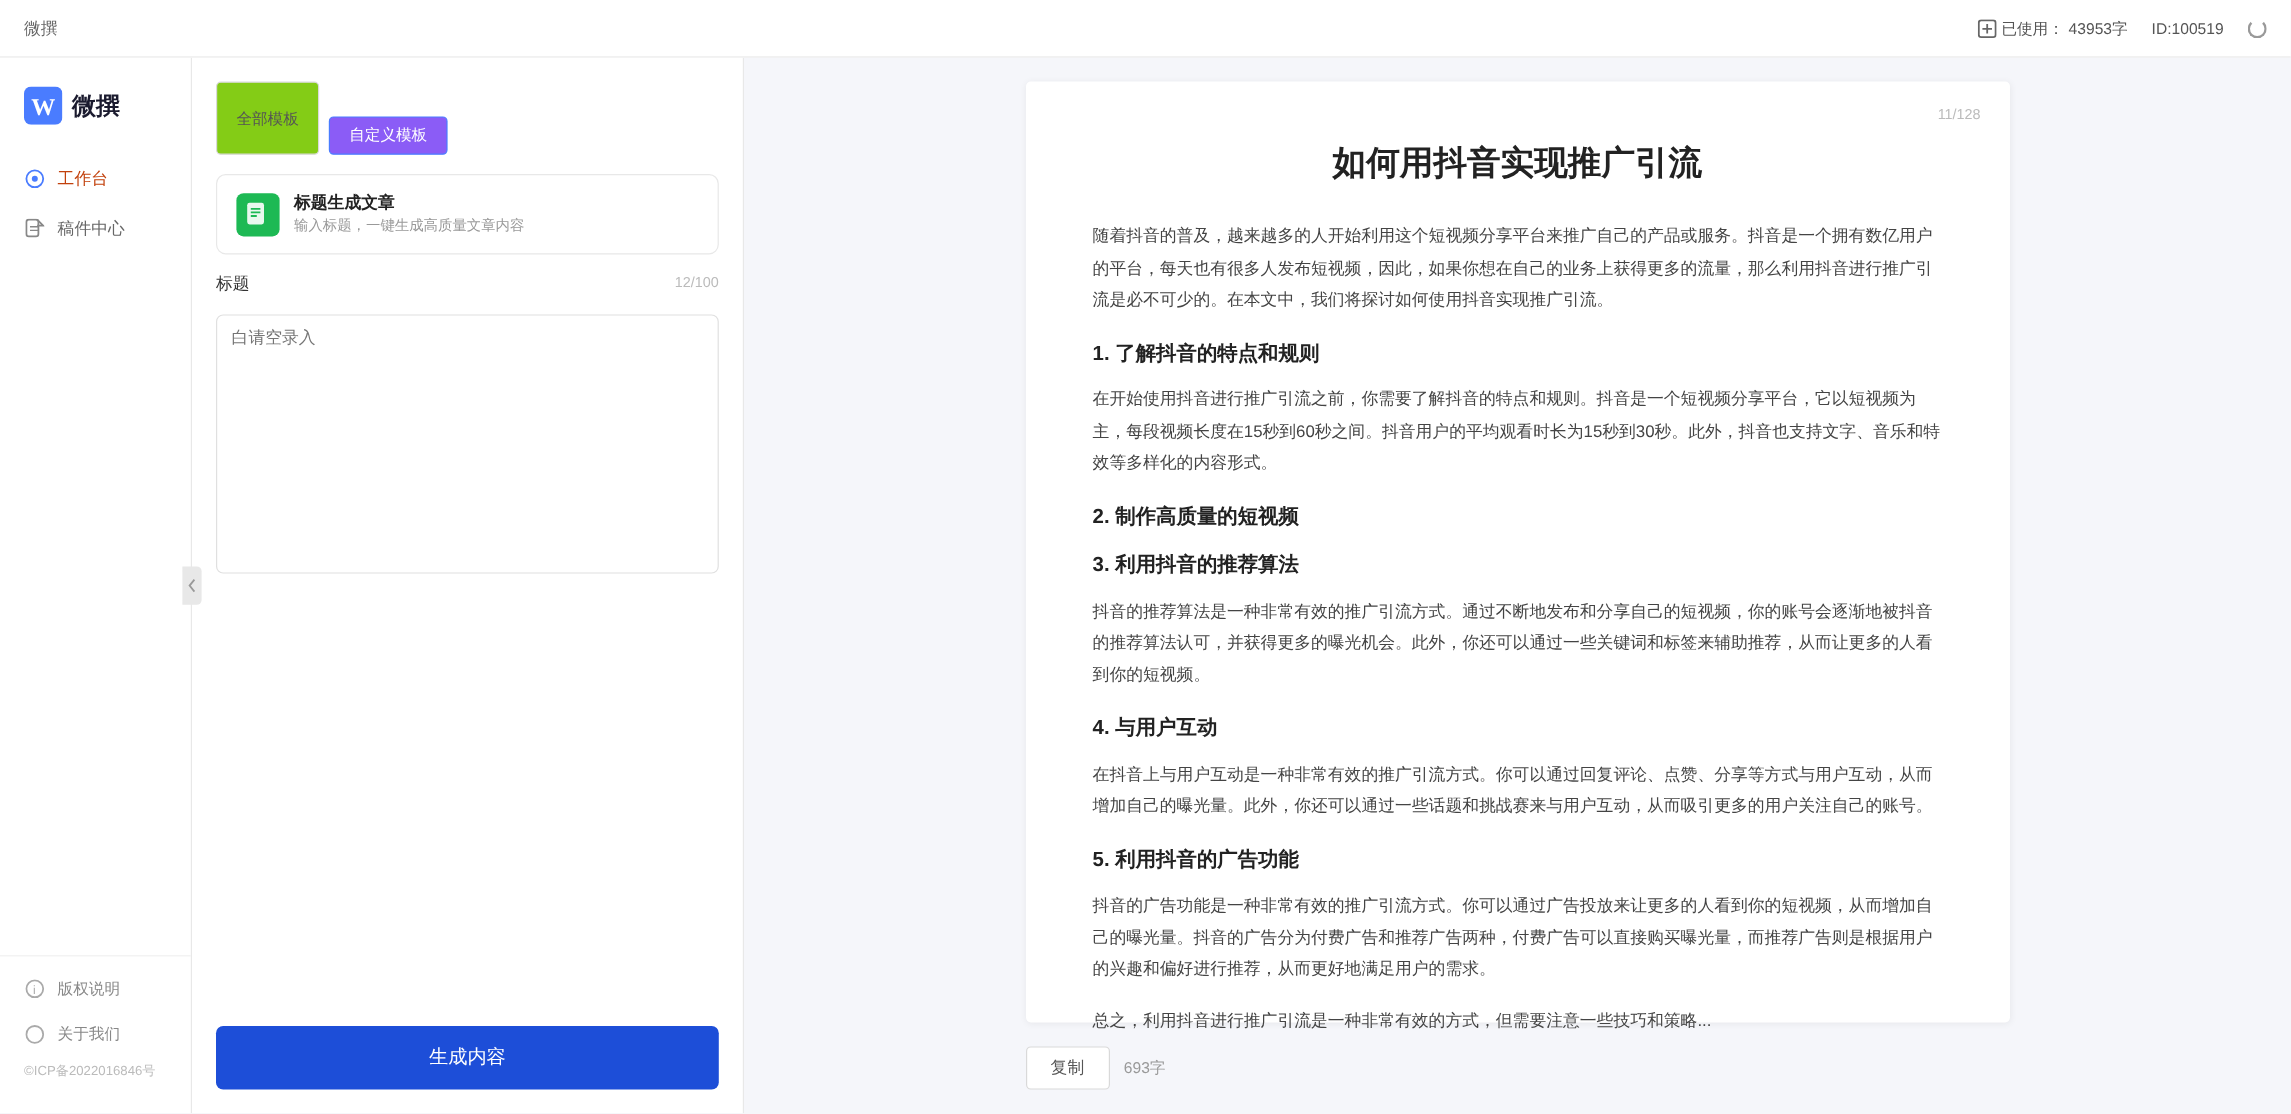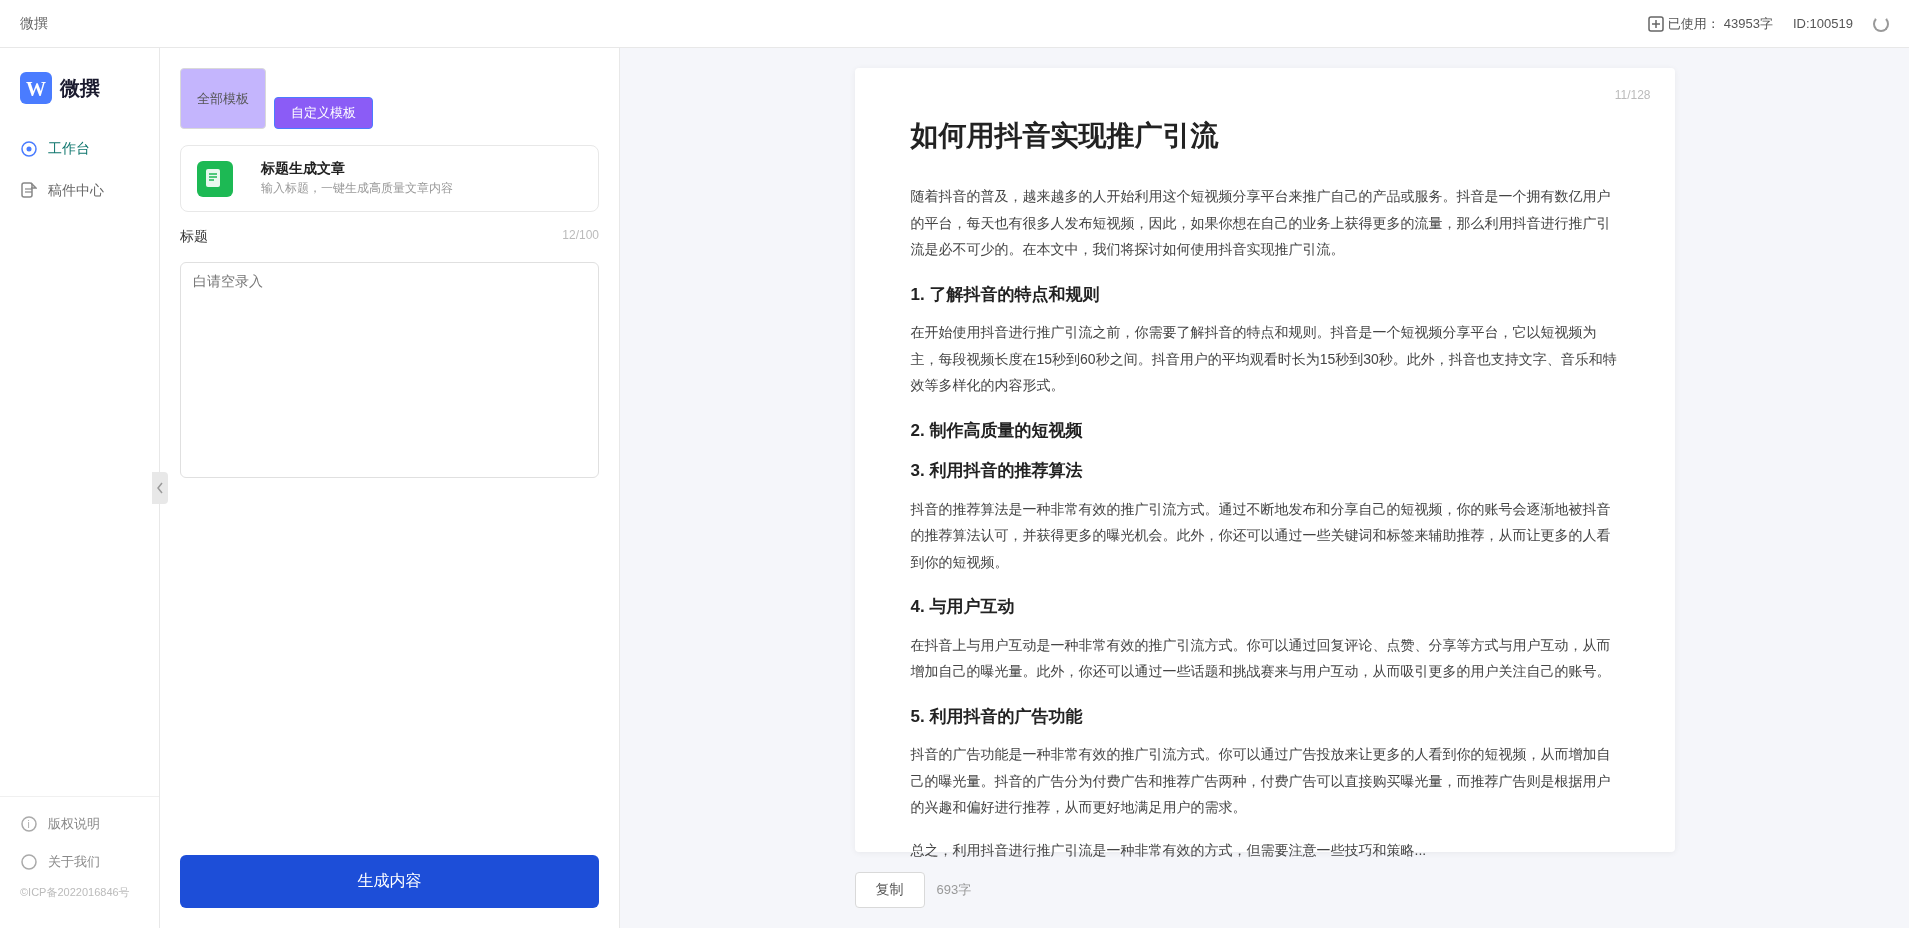--- a/index.html
+++ b/index.html
@@ -15,48 +15,48 @@
     
     .main-layout { display: flex; flex: 1; overflow: hidden; }
 
     
     .sidebar { width: 160px; background: #fff; border-right: 1px solid #e8e8e8; display: flex; flex-direction: column; padding: 16px 0; flex-shrink: 0; }
     .sidebar-logo { display: flex; align-items: center; gap: 8px; padding: 8px 20px 24px; }
     .sidebar-logo-w { width: 32px; height: 32px; }
     .sidebar-logo-text { font-size: 20px; font-weight: bold; color: #1a1a2e; }
     .sidebar-nav { flex: 1; }
     .sidebar-item { display: flex; align-items: center; gap: 10px; padding: 12px 20px; cursor: pointer; color: #666; font-size: 14px; }
-    .sidebar-item.active { color: #0f766e; }
+    .sidebar-item.active { color: #c2410c; }
     .sidebar-icon { width: 18px; height: 18px; display: flex; align-items: center; justify-content: center; }
     .sidebar-bottom { padding: 8px 0; border-top: 1px solid #f0f0f0; }
     .sidebar-bottom-item { display: flex; align-items: center; gap: 10px; padding: 10px 20px; cursor: pointer; color: #888; font-size: 13px; }
     .icp { font-size: 11px; color: #bbb; padding: 4px 20px; }
     .collapse-btn { position: absolute; left: 152px; top: 50%; transform: translateY(-50%); width: 16px; height: 32px; background: #e8e8e8; border-radius: 0 4px 4px 0; display: flex; align-items: center; justify-content: center; cursor: pointer; z-index: 10; }
 
     
     .left-panel { width: 460px; background: #fff; border-right: 1px solid #e8e8e8; padding: 20px; flex-shrink: 0; display: flex; flex-direction: column; gap: 16px; overflow-y: auto; }
     .tab-row { display: flex; gap: 8px; }
-    .tab-btn { padding: 6px 16px; border-radius: 4px; border: 1px solid #d9d9d9; background: #c4b5fd; cursor: pointer; font-size: 13px; color: #555; }
+    .tab-btn { padding: 6px 16px; border-radius: 4px; border: 1px solid #d9d9d9; background: #84cc16; cursor: pointer; font-size: 13px; color: #555; }
     .tab-btn.active { background: #8b5cf6; color: #fff; border-color: #4a7cff; margin-top: 29px; }
-    .template-card { border: 1px solid #e8e8e8; border-radius: 8px; padding: 14px 16px; display: flex; align-items: center; gap: 28px; cursor: pointer; }
+    .template-card { border: 1px solid #e8e8e8; border-radius: 8px; padding: 14px 16px; display: flex; align-items: center; gap: 12px; cursor: pointer; }
     .template-icon { width: 36px; height: 36px; background: #1db954; border-radius: 6px; display: flex; align-items: center; justify-content: center; color: white; font-size: 18px; flex-shrink: 0; }
     .template-info .template-name { font-size: 14px; font-weight: 600; color: #222; }
     .template-info .template-desc { font-size: 12px; color: #999; margin-top: 2px; }
 
     .field-label { font-size: 14px; color: #333; display: flex; justify-content: space-between; }
     .char-count { font-size: 12px; color: #bbb; }
     .field-input { border: 1px solid #e0e0e0; border-radius: 6px; padding: 10px 12px; font-size: 14px; color: #333; width: 100%; resize: none; outline: none; }
     .field-textarea { border: 1px solid #e0e0e0; border-radius: 6px; padding: 10px 12px; font-size: 14px; color: #ccc; width: 100%; height: 216px; resize: none; outline: none; }
     .generate-btn { background: #1d4ed8; color: white; border: none; border-radius: 6px; padding: 16px; font-size: 16px; cursor: pointer; width: 100%; margin-top: auto; }
 
     
     .right-panel { flex: 1; background: #f5f6fa; padding: 20px 0; overflow-y: auto; display: flex; flex-direction: column; align-items: center; }
     .article-container { background: #fff; width: 820px; min-height: 760px; border-radius: 4px; padding: 48px 56px; box-shadow: 0 1px 6px rgba(0,0,0,0.06); position: relative; }
     .article-pagination { position: absolute; top: 20px; right: 24px; font-size: 12px; color: #bbb; }
-    .article-title { font-size: 28px; font-weight: bold; color: #222; text-align: left; margin-bottom: 28px; line-height: 1.4; }
+    .article-title { font-size: 28px; font-weight: bold; color: #222; text-align: center; margin-bottom: 28px; line-height: 1.4; }
     .article-body { font-size: 14px; color: #444; line-height: 1.9; }
     .article-body p { margin-bottom: 16px; }
     .article-body .section-title { font-size: 17px; font-weight: 600; color: #222; margin-bottom: 8px; }
     .article-footer { display: flex; justify-content: flex-start; align-items: center; gap: 12px; padding: 12px 0 0; }
     .copy-btn { background: #fff; border: 1px solid #d9d9d9; border-radius: 4px; padding: 8px 20px; font-size: 14px; cursor: pointer; color: #555; }
     .word-count { font-size: 13px; color: #999; }
   </style>
 </head>
 <body>
 

